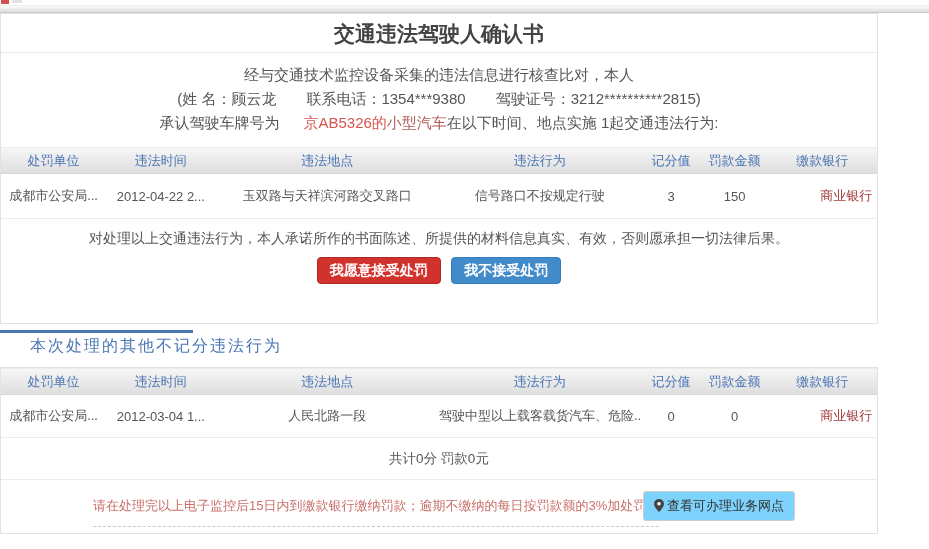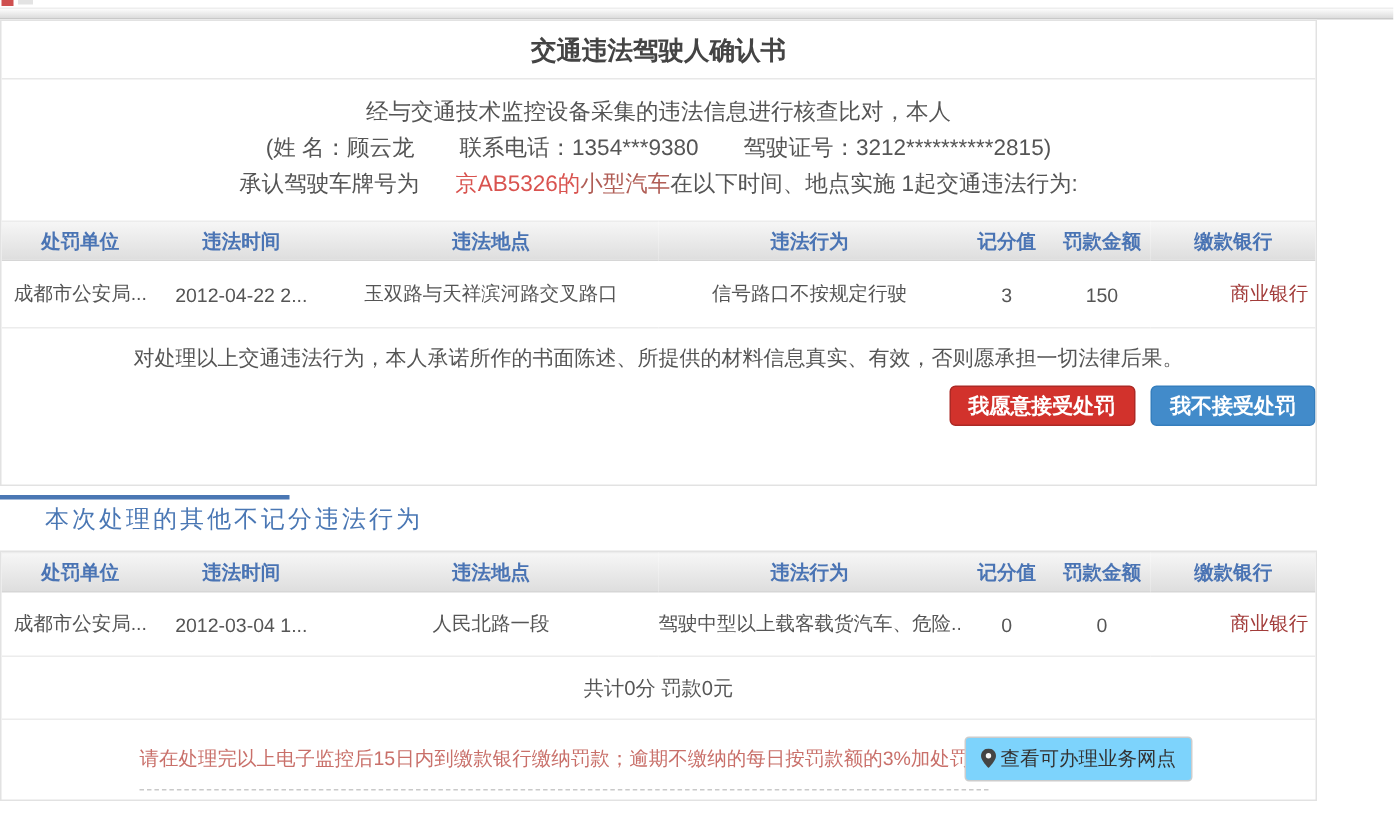--- a/index.html
+++ b/index.html
@@ -18,51 +18,51 @@
     border-top:1px solid #eee; border-bottom:1px solid #c9c9c9;
   }
   
   .panel { position:absolute; left:0; width:878px; background:#fff;
            border:1px solid #e2e2e2; overflow:hidden; }
   #panel1 { top:13px;  height:311px; }
   #panel2 { top:367px; height:167px; }
 
   .panel-heading {
     height:39px; line-height:39px; text-align:center;
-    font-size:17px; font-weight:bold; color:#444;
+    font-size:21px; font-weight:bold; color:#444;
     border-bottom:1px solid #e8e8e8;
   }
   .intro { text-align:center; padding-top:10px; margin-bottom:12px; font-size:15px; color:#555; }
   .intro .iline { line-height:24px; white-space:pre-wrap; }
   .plate-red   { color:#d9534f;padding-left:24px; }
   .vehicle-red { color:#b05d55; }
 
   
   .vtable { display:table; width:100%; table-layout:fixed; font-size:13px; }
   .vrow   { display:table-row; }
   .vcell  { display:table-cell; text-align:center; vertical-align:middle;
             overflow:hidden; white-space:nowrap; }
   .vhead .vcell {
     height:27px; background:linear-gradient(180deg,#f6f6f6,#dedede);
     border-top:1px solid #ececec; border-bottom:1px solid #d6d6d6;
-    color:#4a74b4; font-weight:bold;
+    color:#4a74b4; font-weight:normal;
   }
   .vdata .vcell { height:45px; border-bottom:1px solid #ececec; color:#555; }
   #panel2 .vdata .vcell { height:43px; }
   .c1{width:12%} .c2{width:12.5%} .c3{width:25.5%} .c4{width:23%}
   .c5{width:7%}  .c6{width:7.5%}  .c7{width:12.5%}
   .bank-link { color:#a23c3a; cursor:pointer;margin-left:48px; }
 
   .summary-row { height:34px; line-height:34px; text-align:center;
                  font-size:13.5px; color:#555; border-bottom:1px solid #ececec; }
   #panel2 .summary-row { height:42px; line-height:42px; }
 
   .statement { text-align:center; font-size:14px; color:#555; margin-top:11px; }
 
-  .btn-row { text-align:right; margin-top:9px; }
+  .btn-row { text-align:center; margin-top:9px; }
   .btn { display:inline-block; height:27px; line-height:25px; padding:0 12px;
          border-radius:4px; border:1px solid transparent;
          color:#fff; font-size:14px; font-weight:bold; cursor:pointer; }
   .btn-danger  { background:#d2322c; border-color:#ac2925; margin-right:6px; }
   .btn-primary { background:#428bca; border-color:#357ebd; }
 
   
   .tab-bar   { position:absolute; top:330px; left:0; width:193px; height:3px; background:#4a77b4; }
   .tab-label { position:absolute; top:336px; left:30px; font-size:16px;
                letter-spacing:2px; color:#4a77b4; cursor:pointer; }

